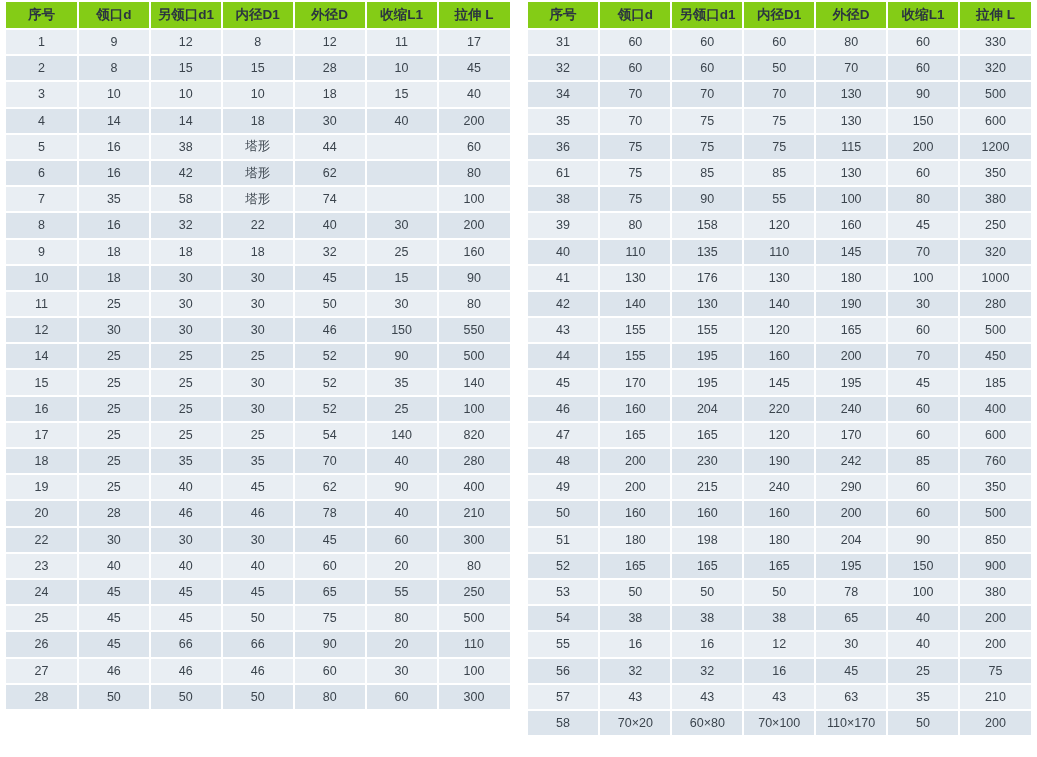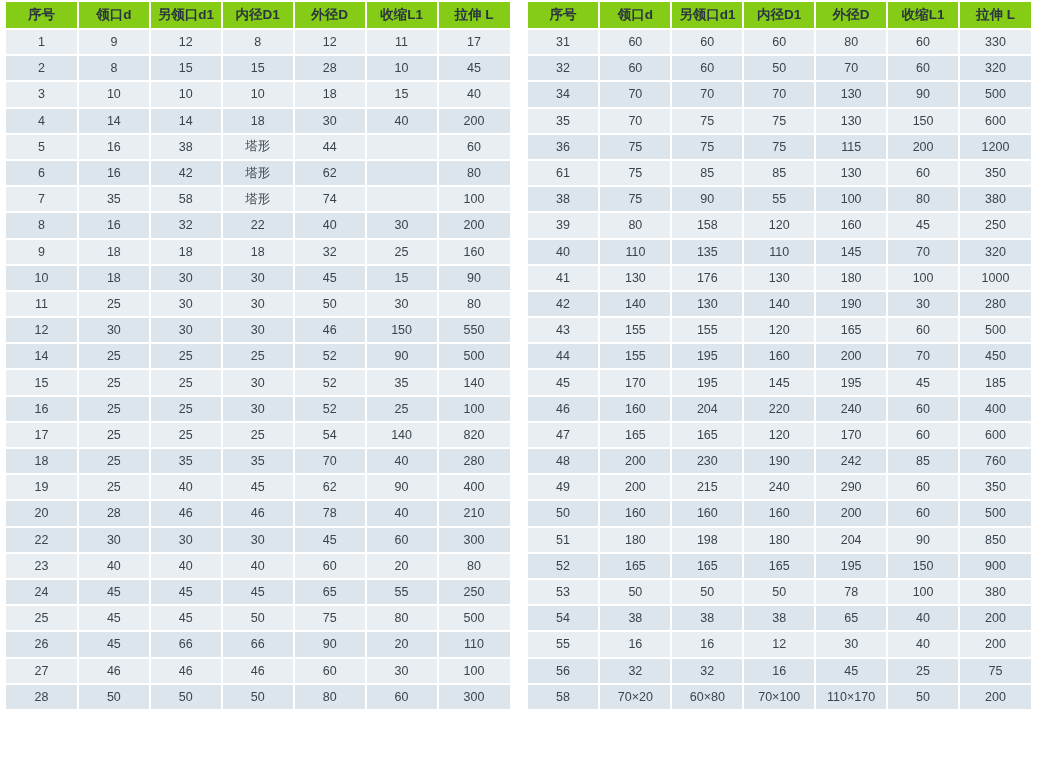--- a/index.html
+++ b/index.html
@@ -555,20 +555,29 @@
           </tr>
           <tr class="even">
             <td class="col-0">56</td>
             <td class="col-1">32</td>
             <td class="col-2">32</td>
             <td class="col-3">16</td>
             <td class="col-4">45</td>
             <td class="col-5">25</td>
             <td class="col-6">75</td>
           </tr>
+          <tr class="odd">
+            <td class="col-0">57</td>
+            <td class="col-1">43</td>
+            <td class="col-2">43</td>
+            <td class="col-3">43</td>
+            <td class="col-4">63</td>
+            <td class="col-5">35</td>
+            <td class="col-6">210</td>
+          </tr>
           <tr class="even">
             <td class="col-0">58</td>
             <td class="col-1">70×20</td>
             <td class="col-2">60×80</td>
             <td class="col-3">70×100</td>
             <td class="col-4">110×170</td>
             <td class="col-5">50</td>
             <td class="col-6">200</td>
           </tr>
         </tbody>

